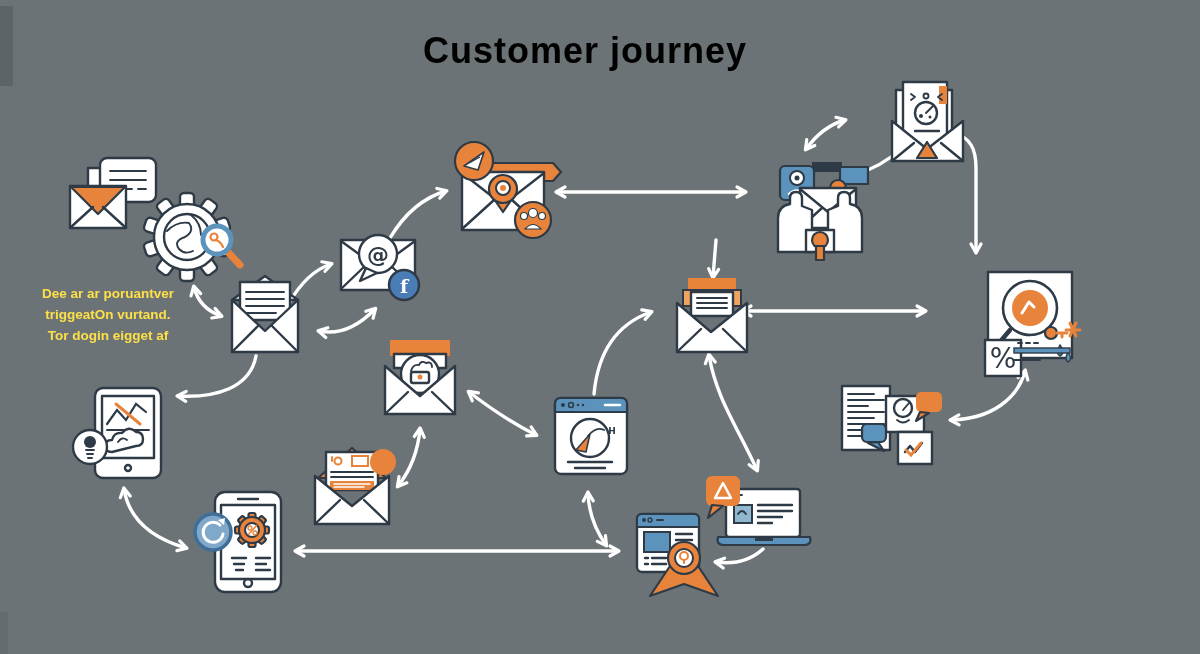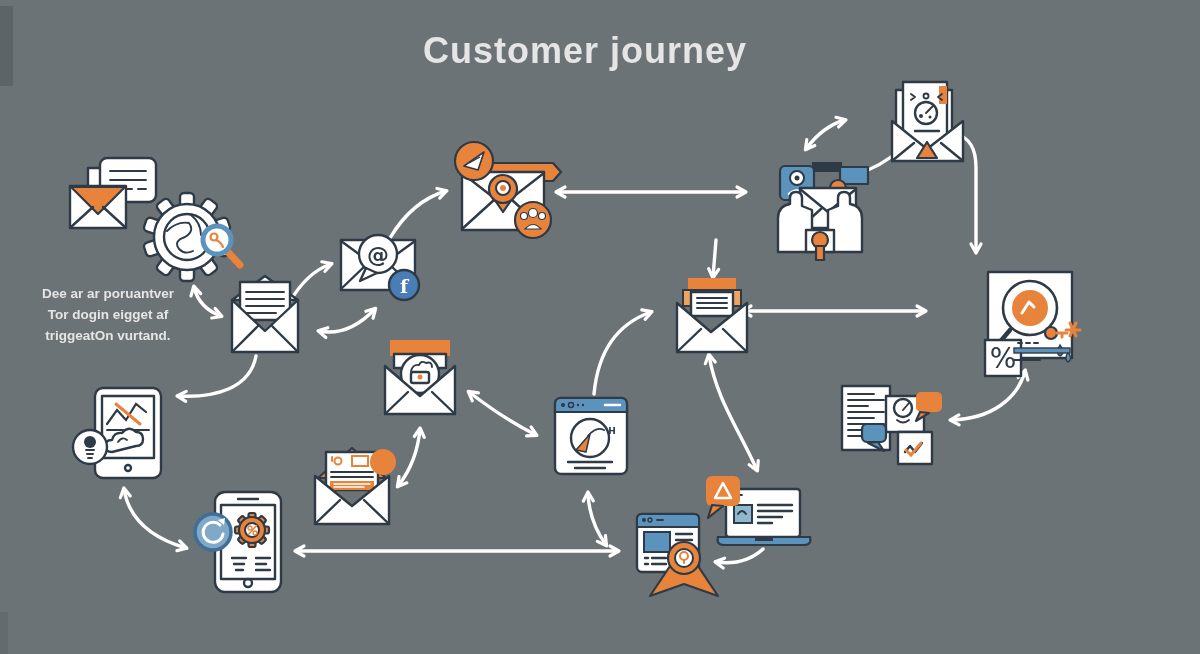--- a/index.html
+++ b/index.html
@@ -2,25 +2,25 @@
 <html><head>
 <meta charset="utf-8">
 <style>
   html,body{margin:0;padding:0;background:#555b5e;}
   .stage{
     position:relative;width:1200px;height:654px;overflow:hidden;
     background:#6c7376;font-family:"Liberation Sans",sans-serif;
   }
   .title{
     position:absolute;top:30px;left:0;width:1170px;text-align:center;
-    color:#e5e5e5;font-size:36px;font-weight:bold;letter-spacing:1px;
+    color:#000000;font-size:36px;font-weight:bold;letter-spacing:1px;
   }
   .caption{
     position:absolute;top:284px;left:18px;width:180px;text-align:center;
-    color:#e5e5e5;font-size:13.5px;font-weight:600;line-height:1.55;
+    color:#fde047;font-size:13.5px;font-weight:600;line-height:1.55;
   }
   svg.diagram{position:absolute;top:0;left:0;}
   
   .s  {stroke:#2e3a46;stroke-width:2.4;fill:none;stroke-linecap:round;stroke-linejoin:round}
   .s2 {stroke:#2e3a46;stroke-width:1.9;fill:none;stroke-linecap:round;stroke-linejoin:round}
   .sw {stroke:#2e3a46;stroke-width:2.4;fill:#ffffff;stroke-linejoin:round}
   .so {stroke:#2e3a46;stroke-width:2.2;fill:#e8833c;stroke-linejoin:round}
   .sb {stroke:#2e3a46;stroke-width:2.2;fill:#5b93bd;stroke-linejoin:round}
   .fo {fill:#e8833c;stroke:none}
   .ow {stroke:#e8833c;fill:none;stroke-linecap:round}
@@ -30,22 +30,22 @@
 </style>
 </head>
 <body>
 
 <div class="stage">
 
   <div class="title">Customer journey</div>
 
   <div class="caption">
     <div>Dee ar ar poruantver</div>
+    <div>triggeatOn vurtand.</div>
     <div>Tor dogin eigget af</div>
-    <div>triggeatOn vurtand.</div>
   </div>
 
   <svg class="diagram" width="1200" height="654" viewBox="0 0 1200 654">
     <defs>
       <marker id="ah" markerWidth="18" markerHeight="18" refX="11" refY="8" orient="auto-start-reverse" markerUnits="userSpaceOnUse">
         <path d="M3,3 L12,8 L3,13" stroke="#ffffff" stroke-width="3.2" fill="none" stroke-linecap="round" stroke-linejoin="round"></path>
       </marker>
     </defs>
 
     <g>

